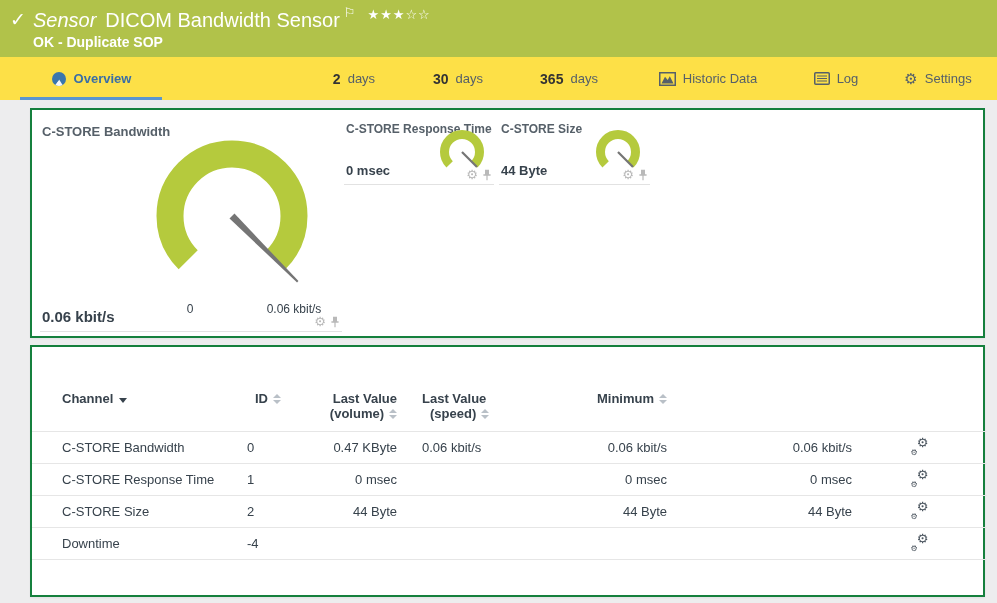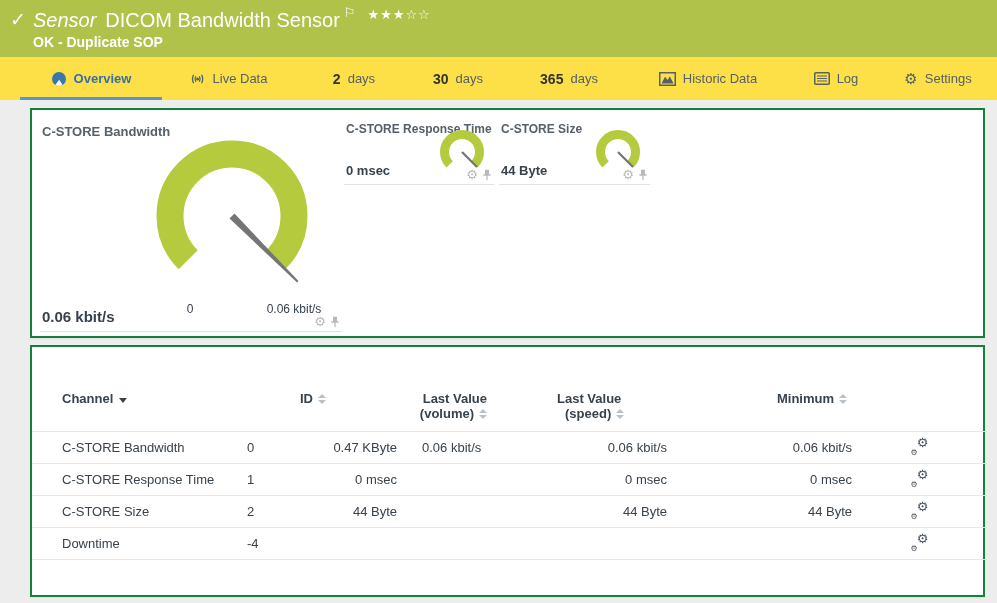--- a/index.html
+++ b/index.html
@@ -57,21 +57,21 @@
   .w-icons svg{cursor:pointer;}
   .gauge-big{position:absolute;left:92px;top:-3px;}
   .gauge-small{position:absolute;top:10px;right:4px;}
   .scale-label{position:absolute;top:186px;font-size:12px;color:var(--text-dark);text-align:center;}
   .scale-min{left:135px;width:30px;}
   .scale-max{left:198px;width:112px;}
 
   
   .ctable{position:absolute;left:0;top:44px;width:955px;}
   .crow{display:grid;grid-template-columns:185px 60px 90px 145px 125px 185px 135px;padding-left:30px;align-items:center;}
-  .chead{align-items:start;padding-bottom:10px;border-bottom:1px solid var(--divider);margin-bottom:0;gap:45px;}
+  .chead{align-items:start;padding-bottom:10px;border-bottom:1px solid var(--divider);margin-bottom:0;}
   .crow > div{font-size:13px;color:var(--text-dark);}
   .chead > div{font-weight:bold;line-height:15px;cursor:pointer;}
   .c-right{text-align:right;}
   .c-left{text-align:left;}
   .c-speed{padding-left:25px;}
   .c-center{text-align:center;}
   .drow{height:32px;border-bottom:1px solid var(--divider);}
   .hdr-inline{display:inline-flex;align-items:center;gap:5px;justify-content:flex-end;margin-left:8px;}
   .sort{display:inline-flex;flex-direction:column;gap:2px;}
   .sort i{display:block;width:0;height:0;border-left:4px solid transparent;border-right:4px solid transparent;}
@@ -101,30 +101,20 @@
   <nav class="tabs">
     <div class="tab active" style="left:20px;width:142px;">
       <svg width="16" height="16" viewBox="0 0 16 16">
         <circle cx="8" cy="8" r="7" fill="#3a76ad"></circle>
         <path d="M8 8.2 L4.4 14 A7 7 0 0 0 11.6 14 Z" fill="#f7f7f8"></path>
         <path d="M8 7.6 L3.9 12.4" stroke="#3a76ad" stroke-width="1.7" fill="none"></path>
       </svg>
       <span>Overview</span>
       <span class="underline"></span>
     </div>
-    <div class="tab" style="left:172px;width:112px;">
-      <svg width="17" height="14" viewBox="0 0 17 14">
-        <path d="M4.6 2.8 Q2.4 7 4.6 11.2" stroke="#566069" stroke-width="1.3" fill="none"></path>
-        <path d="M6.8 4.3 Q5.4 7 6.8 9.7" stroke="#566069" stroke-width="1.3" fill="none"></path>
-        <circle cx="8.6" cy="7" r="1.5" fill="#566069"></circle>
-        <path d="M10.4 4.3 Q11.8 7 10.4 9.7" stroke="#566069" stroke-width="1.3" fill="none"></path>
-        <path d="M12.6 2.8 Q14.8 7 12.6 11.2" stroke="#566069" stroke-width="1.3" fill="none"></path>
-      </svg>
-      <span>Live Data</span>
-    </div>
     <div class="tab" style="left:318px;width:72px;">
       <span class="num">2</span>
       <span>days</span>
     </div>
     <div class="tab" style="left:420px;width:76px;">
       <span class="num">30</span>
       <span>days</span>
     </div>
     <div class="tab" style="left:528px;width:82px;">
       <span class="num">365</span>

